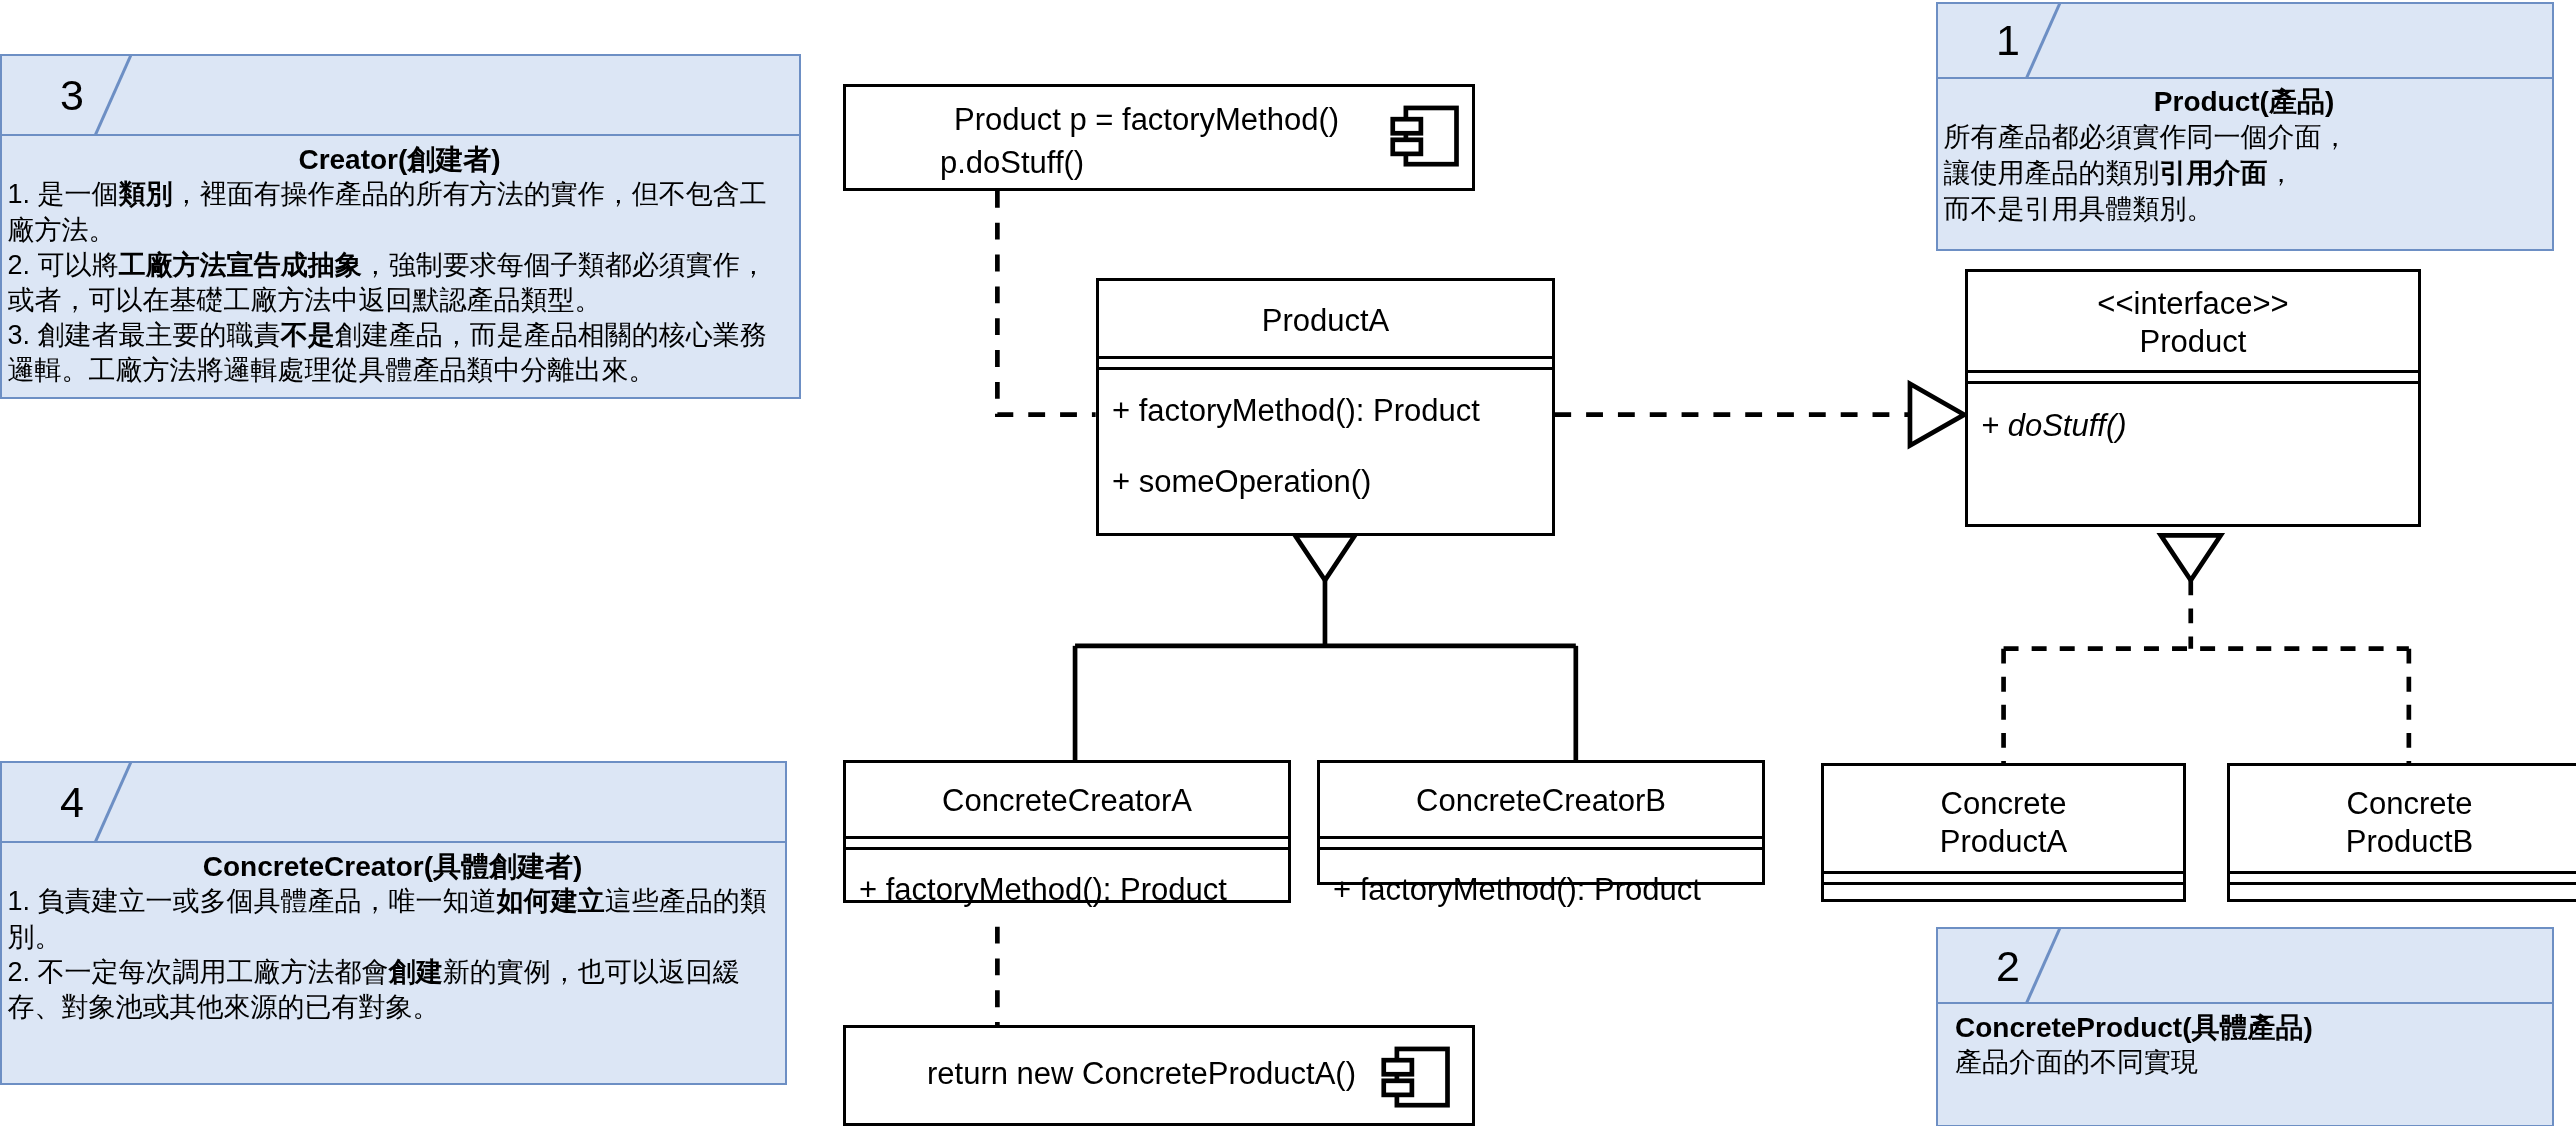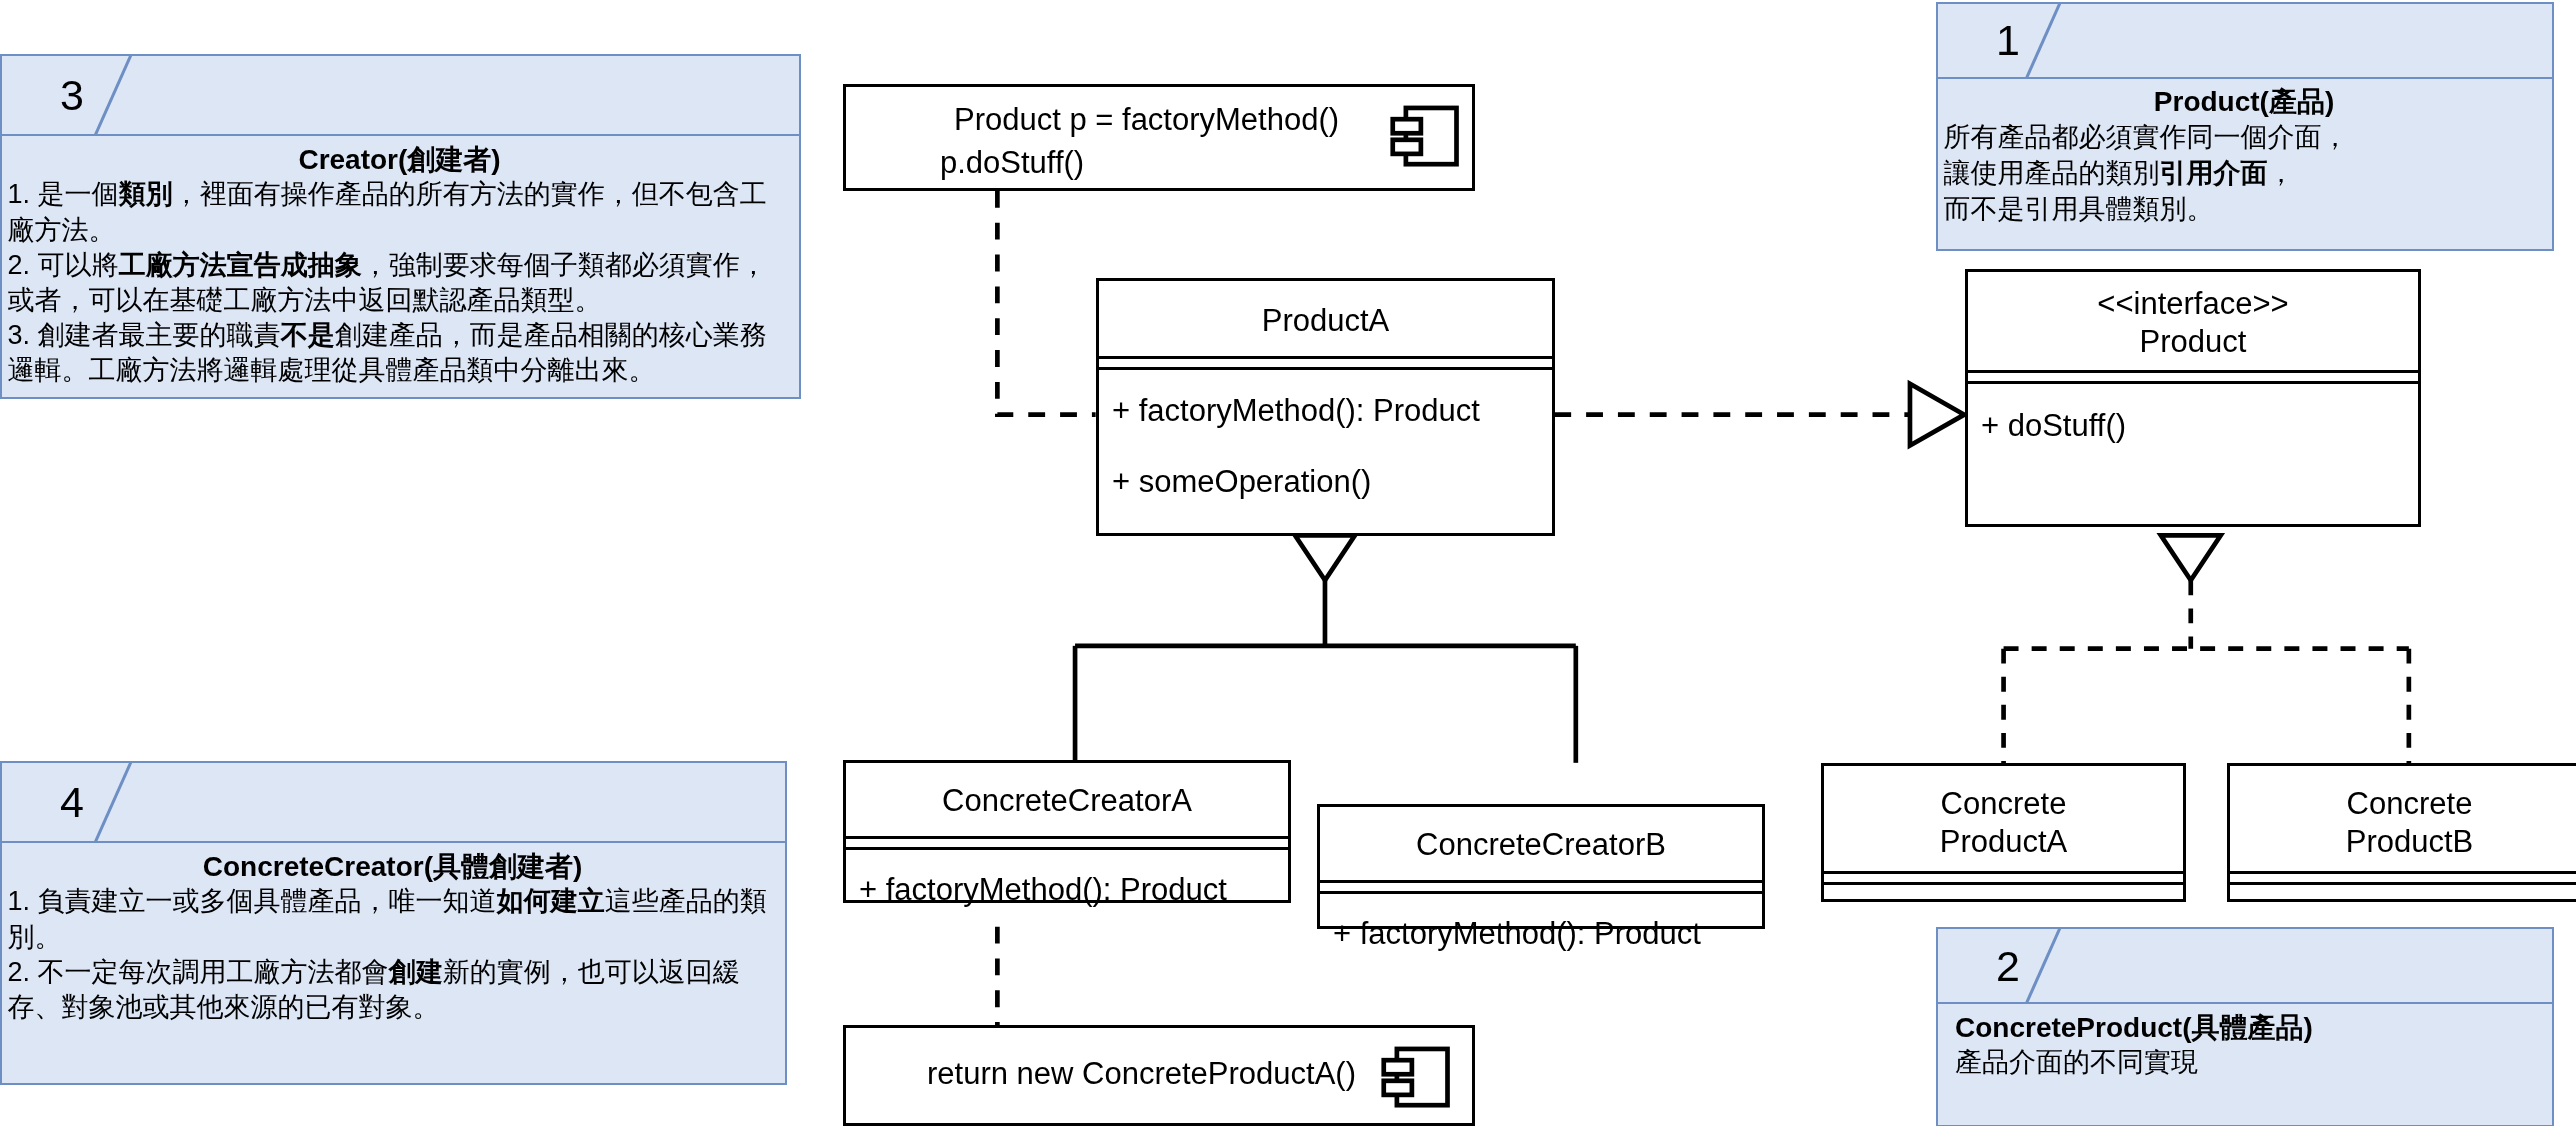--- a/index.html
+++ b/index.html
@@ -156,38 +156,38 @@
   </div>
 
   <div class="uml" style="left:1965px;top:269px;width:456px;height:258px;">
     <div class="compartment" style="height:98px;">
       <div class="cname" style="padding-top:13px;">&lt;&lt;interface&gt;&gt;</div>
       <div class="cname">Product</div>
     </div>
     <div class="sep"></div>
     <div class="compartment" style="height:7.5px;"></div>
     <div class="sep"></div>
-    <div class="compartment" style="height:140px;">
+    <div class="compartment" style="height:140px;font-style:italic;">
       <div class="member" style="position:absolute;left:13px;top:24px;">+ doStuff()</div>
     </div>
   </div>
 
   <div class="uml" style="left:843px;top:760px;width:448px;height:143px;">
     <div class="compartment" style="height:73px;">
       <div class="cname" style="padding-top:19px;">ConcreteCreatorA</div>
     </div>
     <div class="sep"></div>
     <div class="compartment" style="height:7.5px;"></div>
     <div class="sep"></div>
     <div class="compartment" style="height:75px;">
       <div class="member" style="position:absolute;left:13px;top:22.5px;">+ factoryMethod(): Product</div>
     </div>
   </div>
 
-  <div class="uml" style="left:1317px;top:760px;width:448px;height:125px;margin-top:44px;">
+  <div class="uml" style="left:1317px;top:760px;width:448px;height:125px;">
     <div class="compartment" style="height:73px;">
       <div class="cname" style="padding-top:19px;">ConcreteCreatorB</div>
     </div>
     <div class="sep"></div>
     <div class="compartment" style="height:7.5px;"></div>
     <div class="sep"></div>
     <div class="compartment" style="height:75px;">
       <div class="member" style="position:absolute;left:13px;top:22.5px;">+ factoryMethod(): Product</div>
     </div>
   </div>

